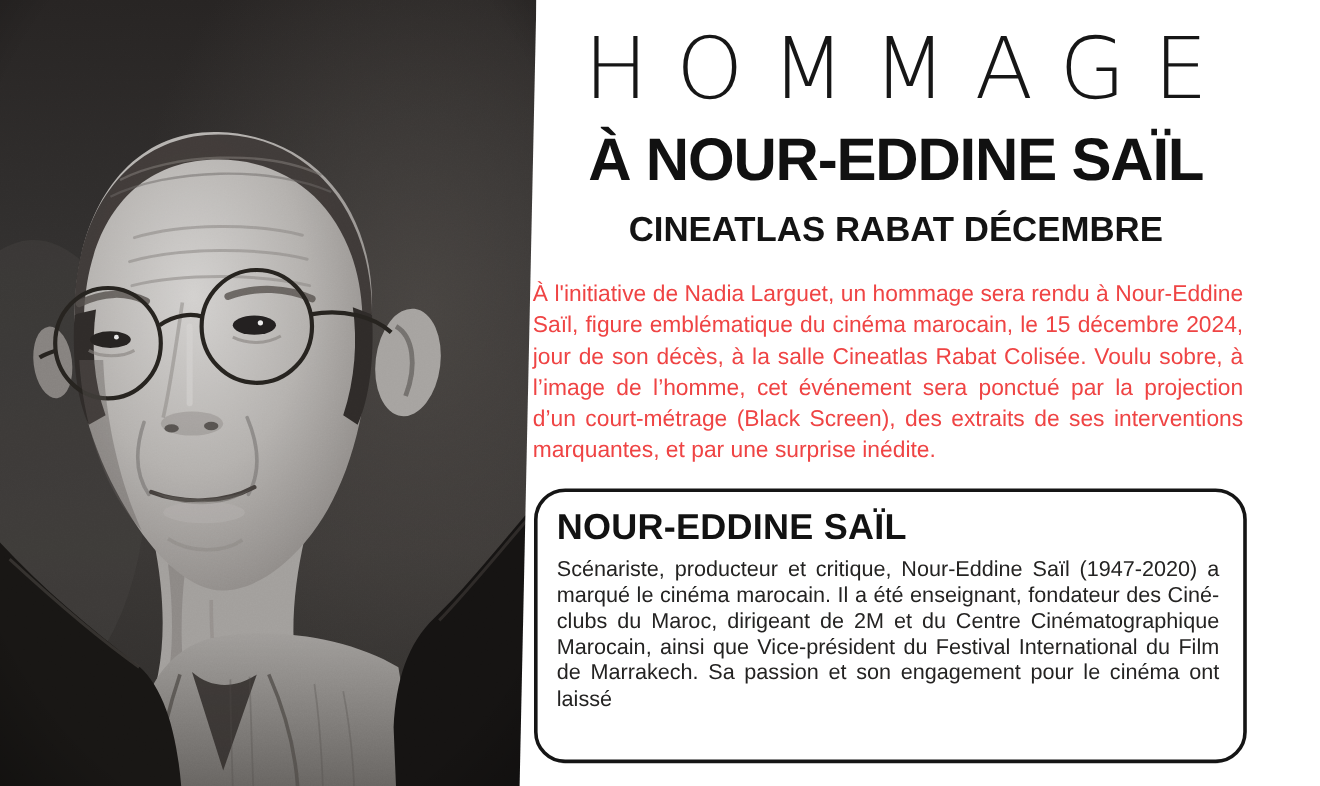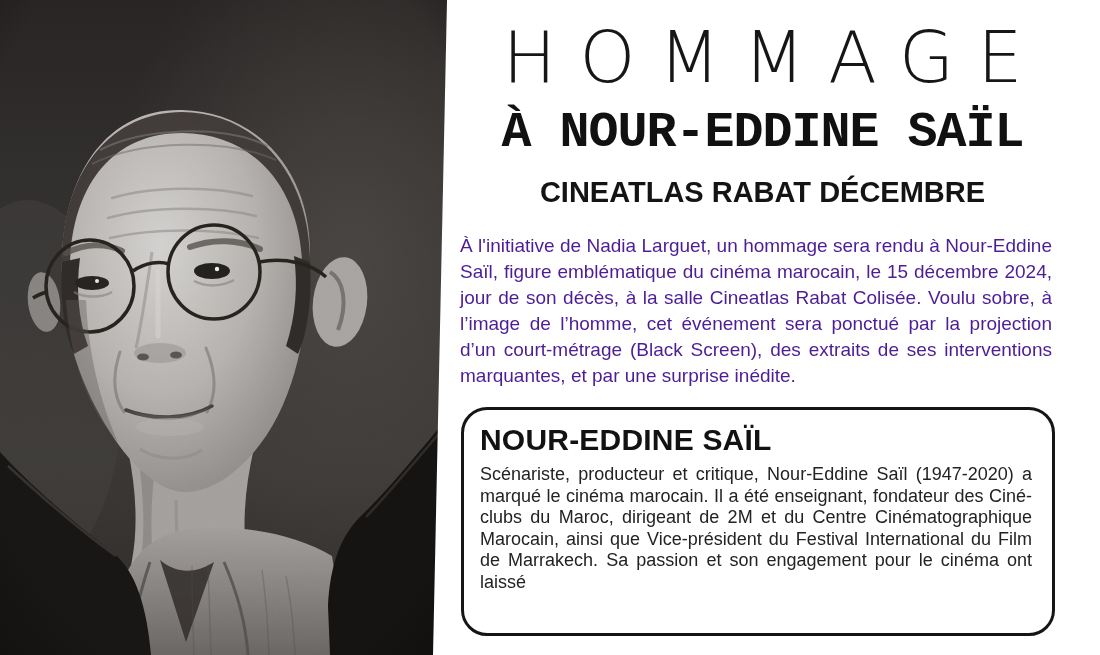--- a/index.html
+++ b/index.html
@@ -19,21 +19,21 @@
   
   .photo-wrap {
     position: absolute; left: 0; top: 0;
     width: 450px; height: 655px;
     clip-path: polygon(0 0, 447px 0, 433px 655px, 0 655px);
   }
   .photo-wrap svg { display: block; }
 
   
   .content {
-    position: absolute; left: 440px; top: 0;
+    position: absolute; left: 424px; top: 0;
     width: 650px; height: 546px;
     padding: 0 25px 0 20px;
     box-sizing: border-box;
     color: #1a1a1a;
   }
 
   .title {
     margin: 20px 0 0 0;
     font-family: "DejaVu Sans", "Liberation Sans", sans-serif;
     font-weight: 200;
@@ -45,34 +45,33 @@
     white-space: nowrap;
   }
   .dedication {
     margin: 10px 0 0 0;
     font-weight: 700;
     font-size: 50px; line-height: 54px;
     letter-spacing: -1px;
     text-align: center;
     color: #111111;
     white-space: nowrap;
-    font-family: Liberation Mono, monospace;
   }
   .when-where {
     margin: 16px 0 0 0;
     font-weight: 700;
     font-size: 29px; line-height: 33px;
     text-align: center;
     color: #141414;
   }
   .intro {
     margin: 24px 13px 0 0;
     font-size: 19px; line-height: 26px;
     text-align: justify;
-    color: #4c1d95;
+    color: #ef4444;
   }
   .highlight {
     margin: 25px 13px 0 0;
     font-weight: 700;
     font-size: 19px; line-height: 26px;
     text-align: justify;
     color: #1c1b1b;
   }
   .bio-card {
     margin: 18px 10px 0 1px;

